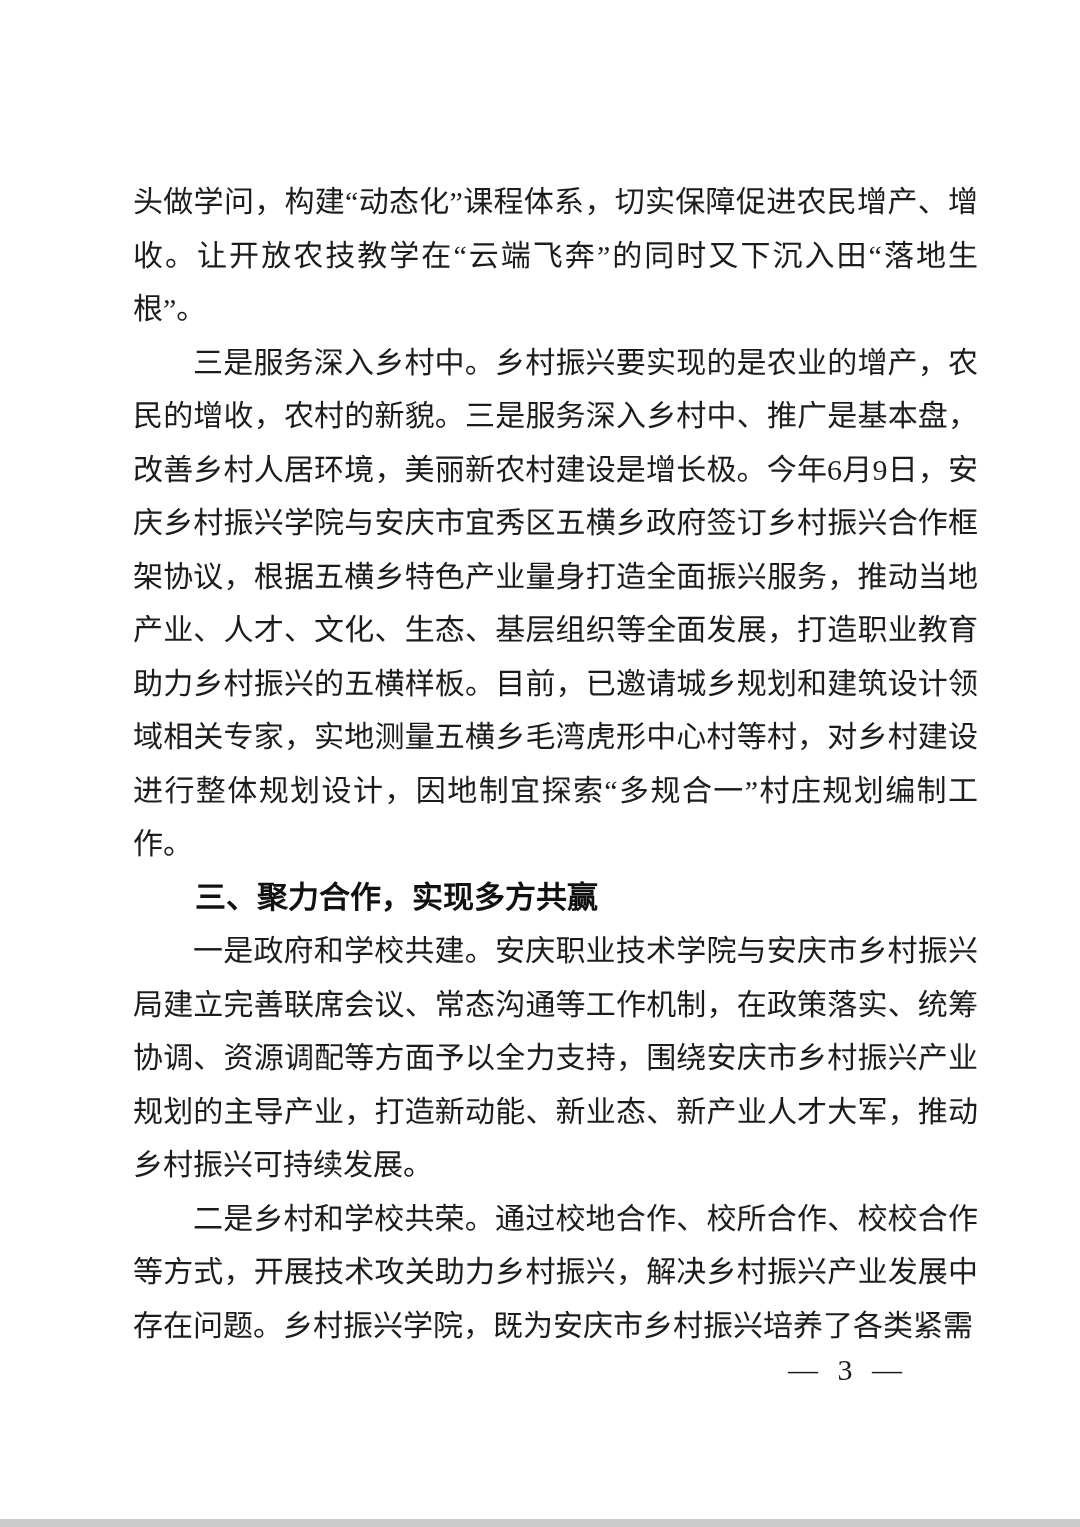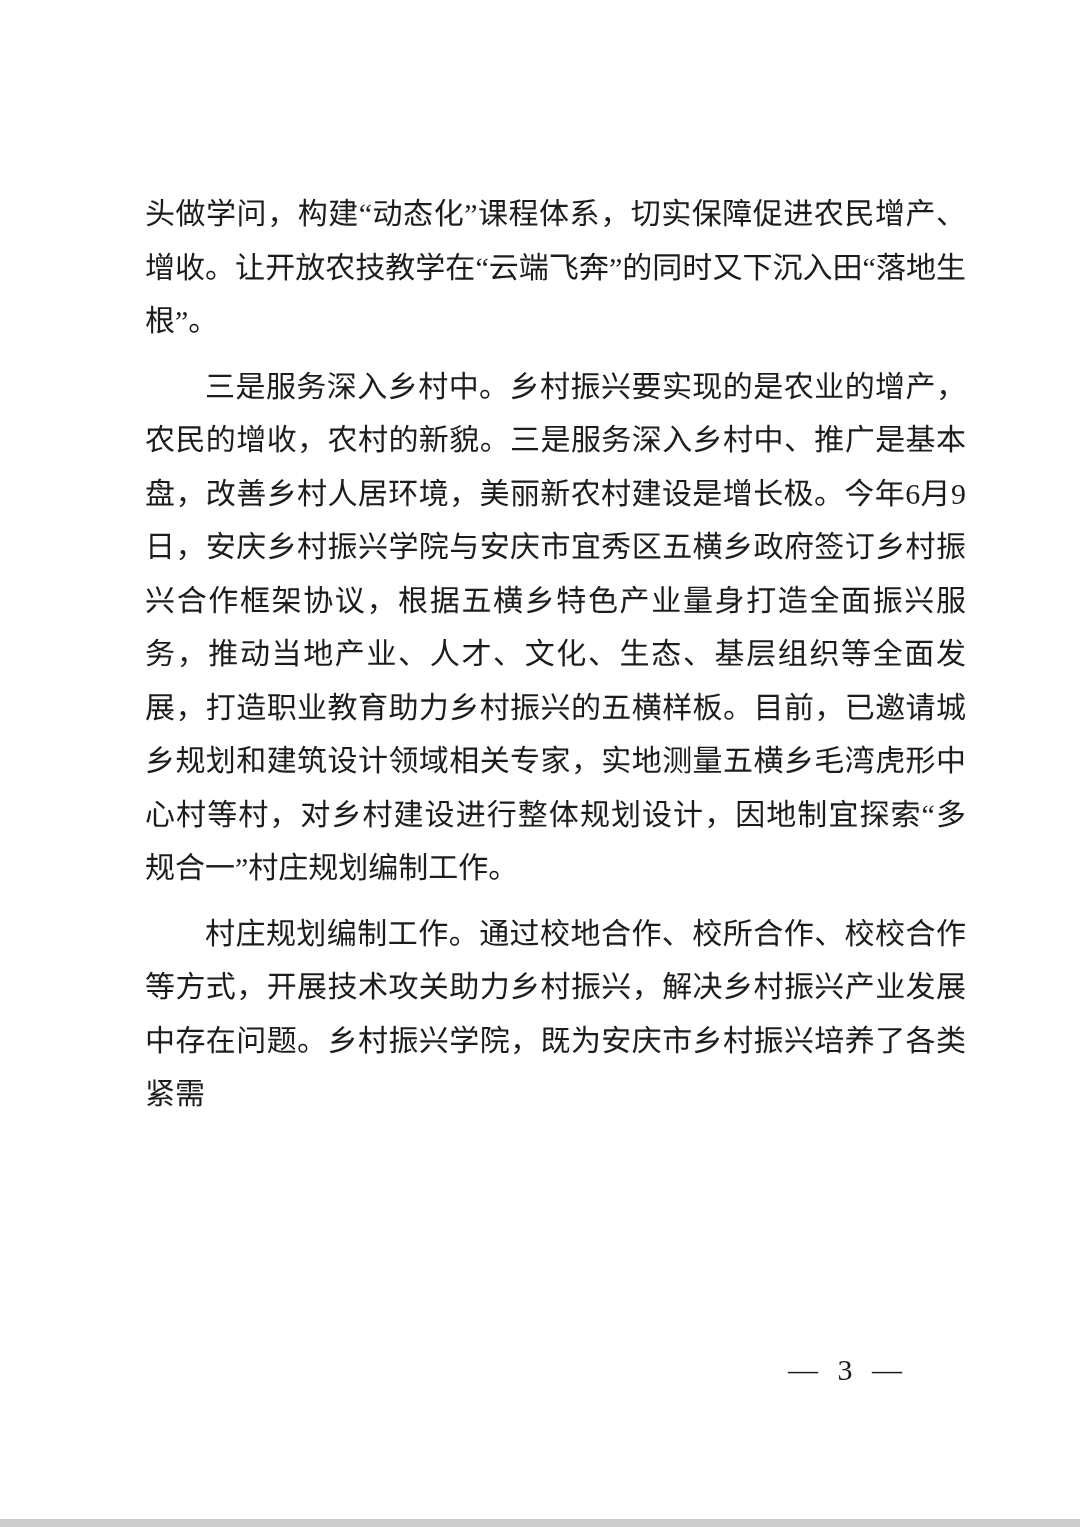--- a/index.html
+++ b/index.html
@@ -21,21 +21,21 @@
     left: 133px;
     top: 175px;
     width: 845px;
     font-size: 30px;
     line-height: 53.5px;
     text-align: justify;
     text-justify: inter-ideograph;
     letter-spacing: 0;
   }
   .para {
-    margin: 12px;
+    margin: 0;
     padding: 0;
     text-indent: 2em;
   }
   .para.no-indent {
     text-indent: 0;
   }
   .para .lead {
     font-weight: 400;
   }
   .section-heading {
@@ -74,24 +74,28 @@
   <main class="body-text">
 
     <p class="para no-indent">
       <span>头做学问，构建“动态化”课程体系，切实保障促进农民增产、增收。让开放农技教学在“云端飞奔”的同时又下沉入田“落地生根”。</span>
     </p>
 
     <p class="para">
       <span class="lead">三是服务深入乡村中。</span><span>乡村振兴要实现的是农业的增产，农民的增收，农村的新貌。三是服务深入乡村中、推广是基本盘，改善乡村人居环境，美丽新农村建设是增长极。今年6月9日，安庆乡村振兴学院与安庆市宜秀区五横乡政府签订乡村振兴合作框架协议，根据五横乡特色产业量身打造全面振兴服务，推动当地产业、人才、文化、生态、基层组织等全面发展，打造职业教育助力乡村振兴的五横样板。目前，已邀请城乡规划和建筑设计领域相关专家，实地测量五横乡毛湾虎形中心村等村，对乡村建设进行整体规划设计，因地制宜探索“多规合一”村庄规划编制工作。</span>
     </p>
 
-
+    <h2 class="section-heading">三、聚力合作，实现多方共赢</h2>
 
     <p class="para">
-      <span class="lead">村庄规划编制工作。</span><span>通过校地合作、校所合作、校校合作等方式，开展技术攻关助力乡村振兴，解决乡村振兴产业发展中存在问题。乡村振兴学院，既为安庆市乡村振兴培养了各类紧需</span>
+      <span class="lead">一是政府和学校共建。</span><span>安庆职业技术学院与安庆市乡村振兴局建立完善联席会议、常态沟通等工作机制，在政策落实、统筹协调、资源调配等方面予以全力支持，围绕安庆市乡村振兴产业规划的主导产业，打造新动能、新业态、新产业人才大军，推动乡村振兴可持续发展。</span>
+    </p>
+
+    <p class="para">
+      <span class="lead">二是乡村和学校共荣。</span><span>通过校地合作、校所合作、校校合作等方式，开展技术攻关助力乡村振兴，解决乡村振兴产业发展中存在问题。乡村振兴学院，既为安庆市乡村振兴培养了各类紧需</span>
     </p>
 
   </main>
 
   <div class="page-number">— 3 —</div>
 
   <div class="bottom-bar"></div>
 </div>
 
 </body></html>

